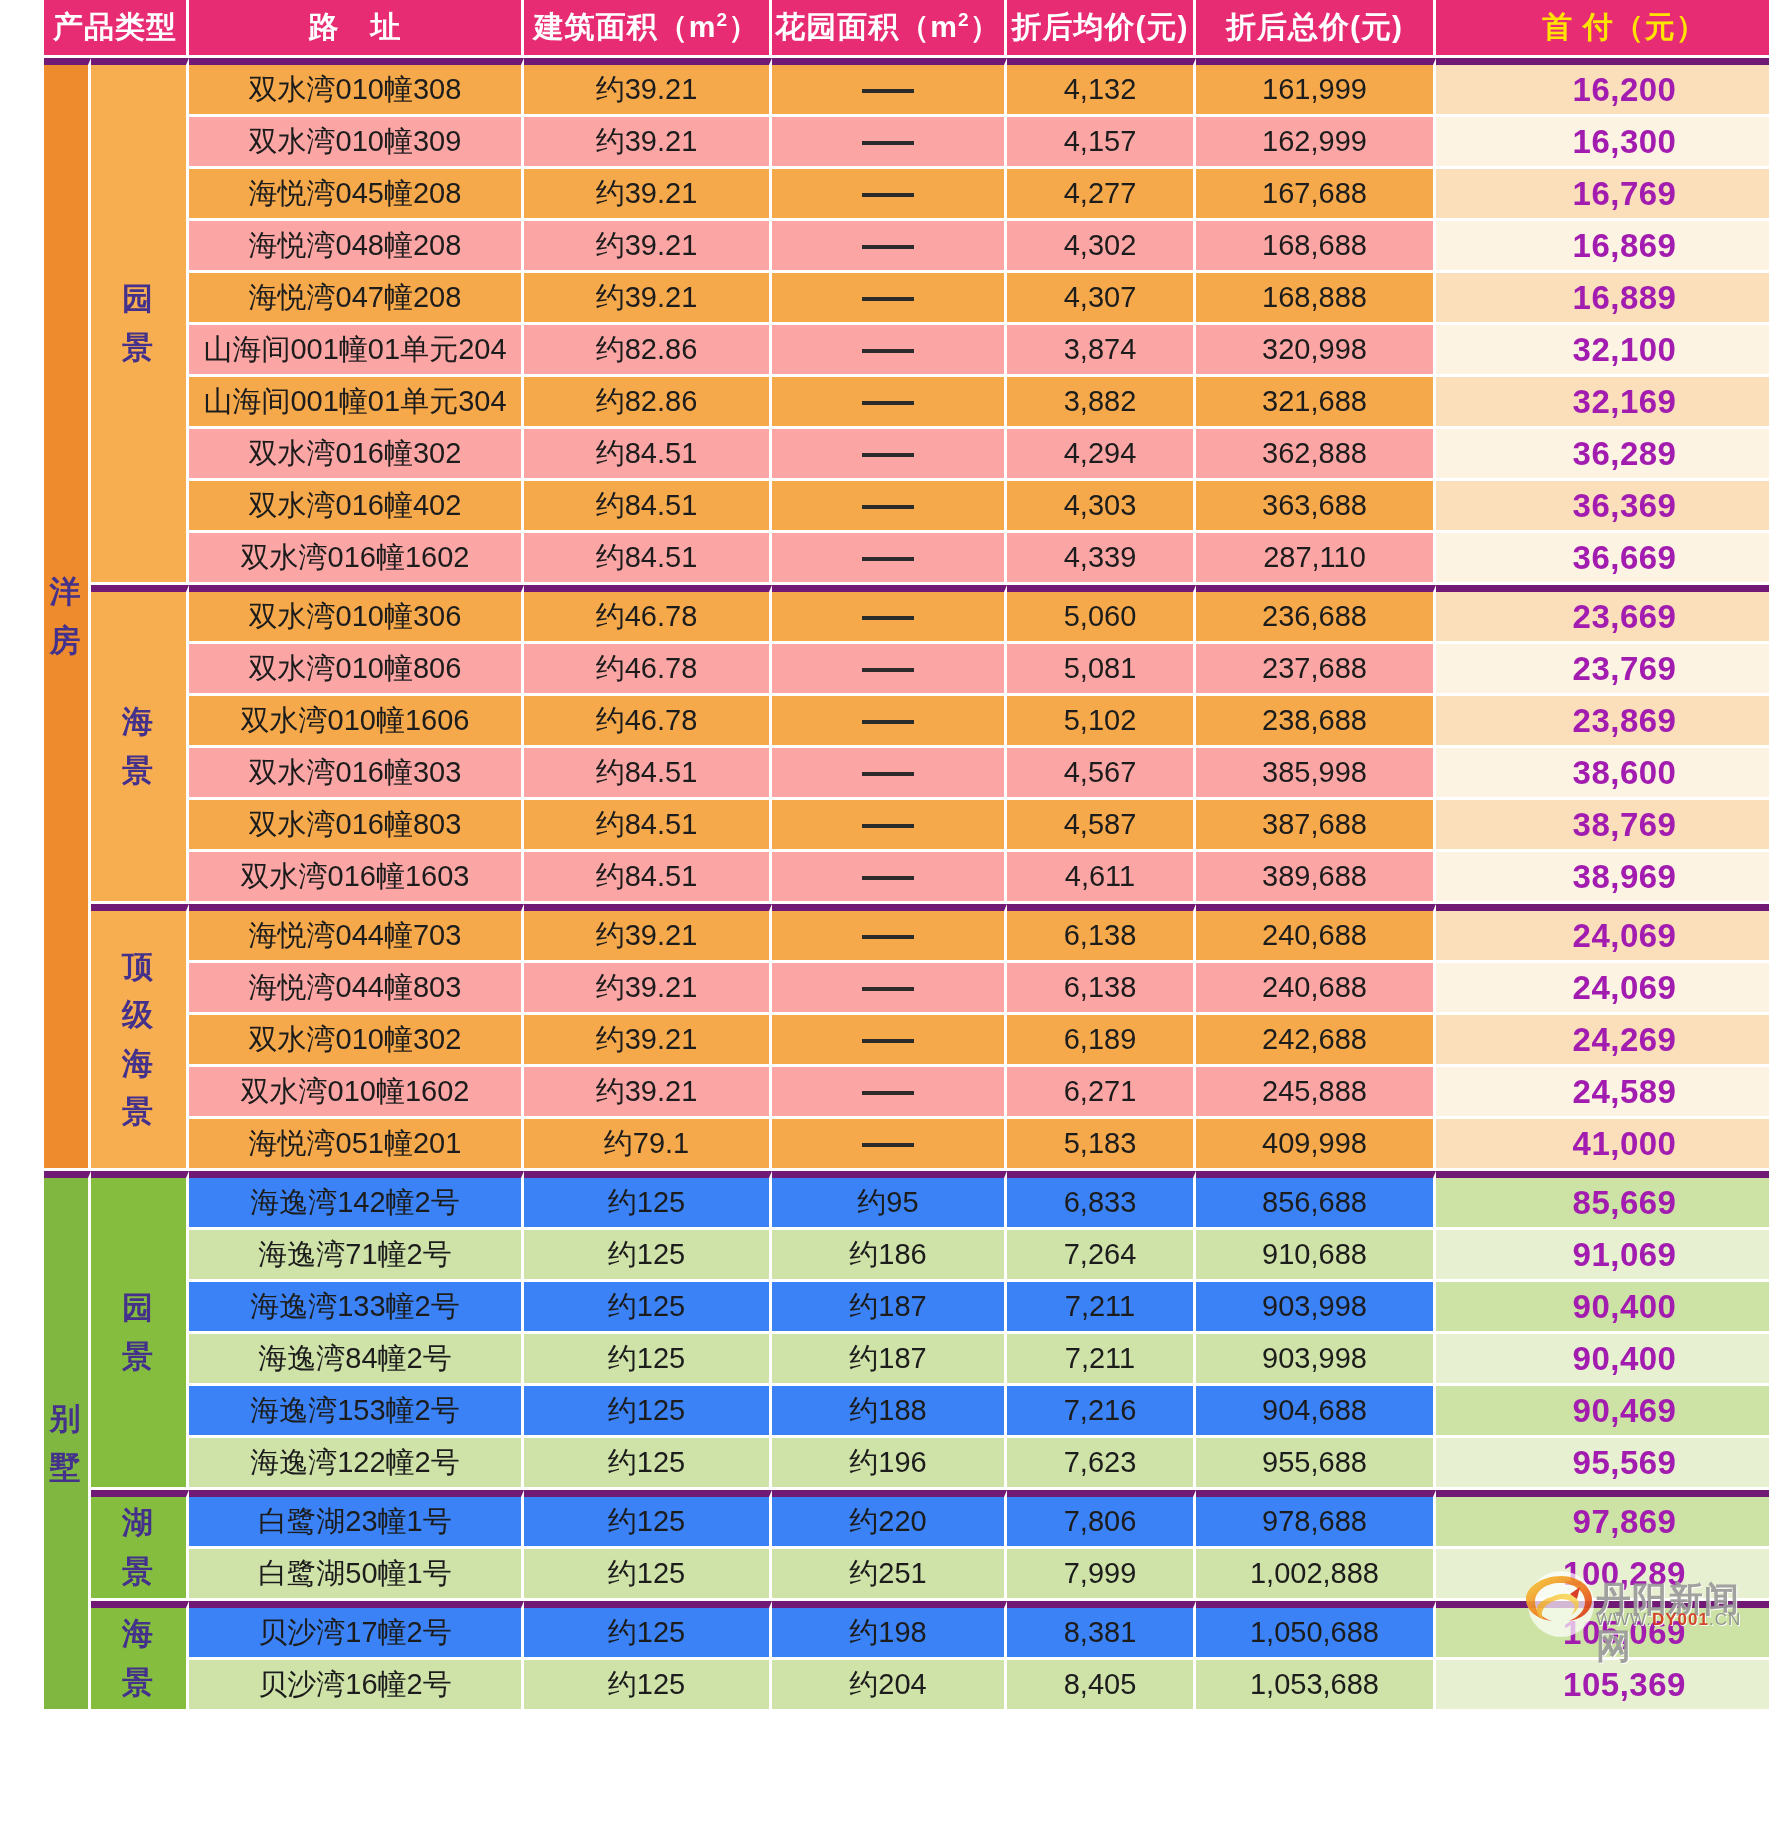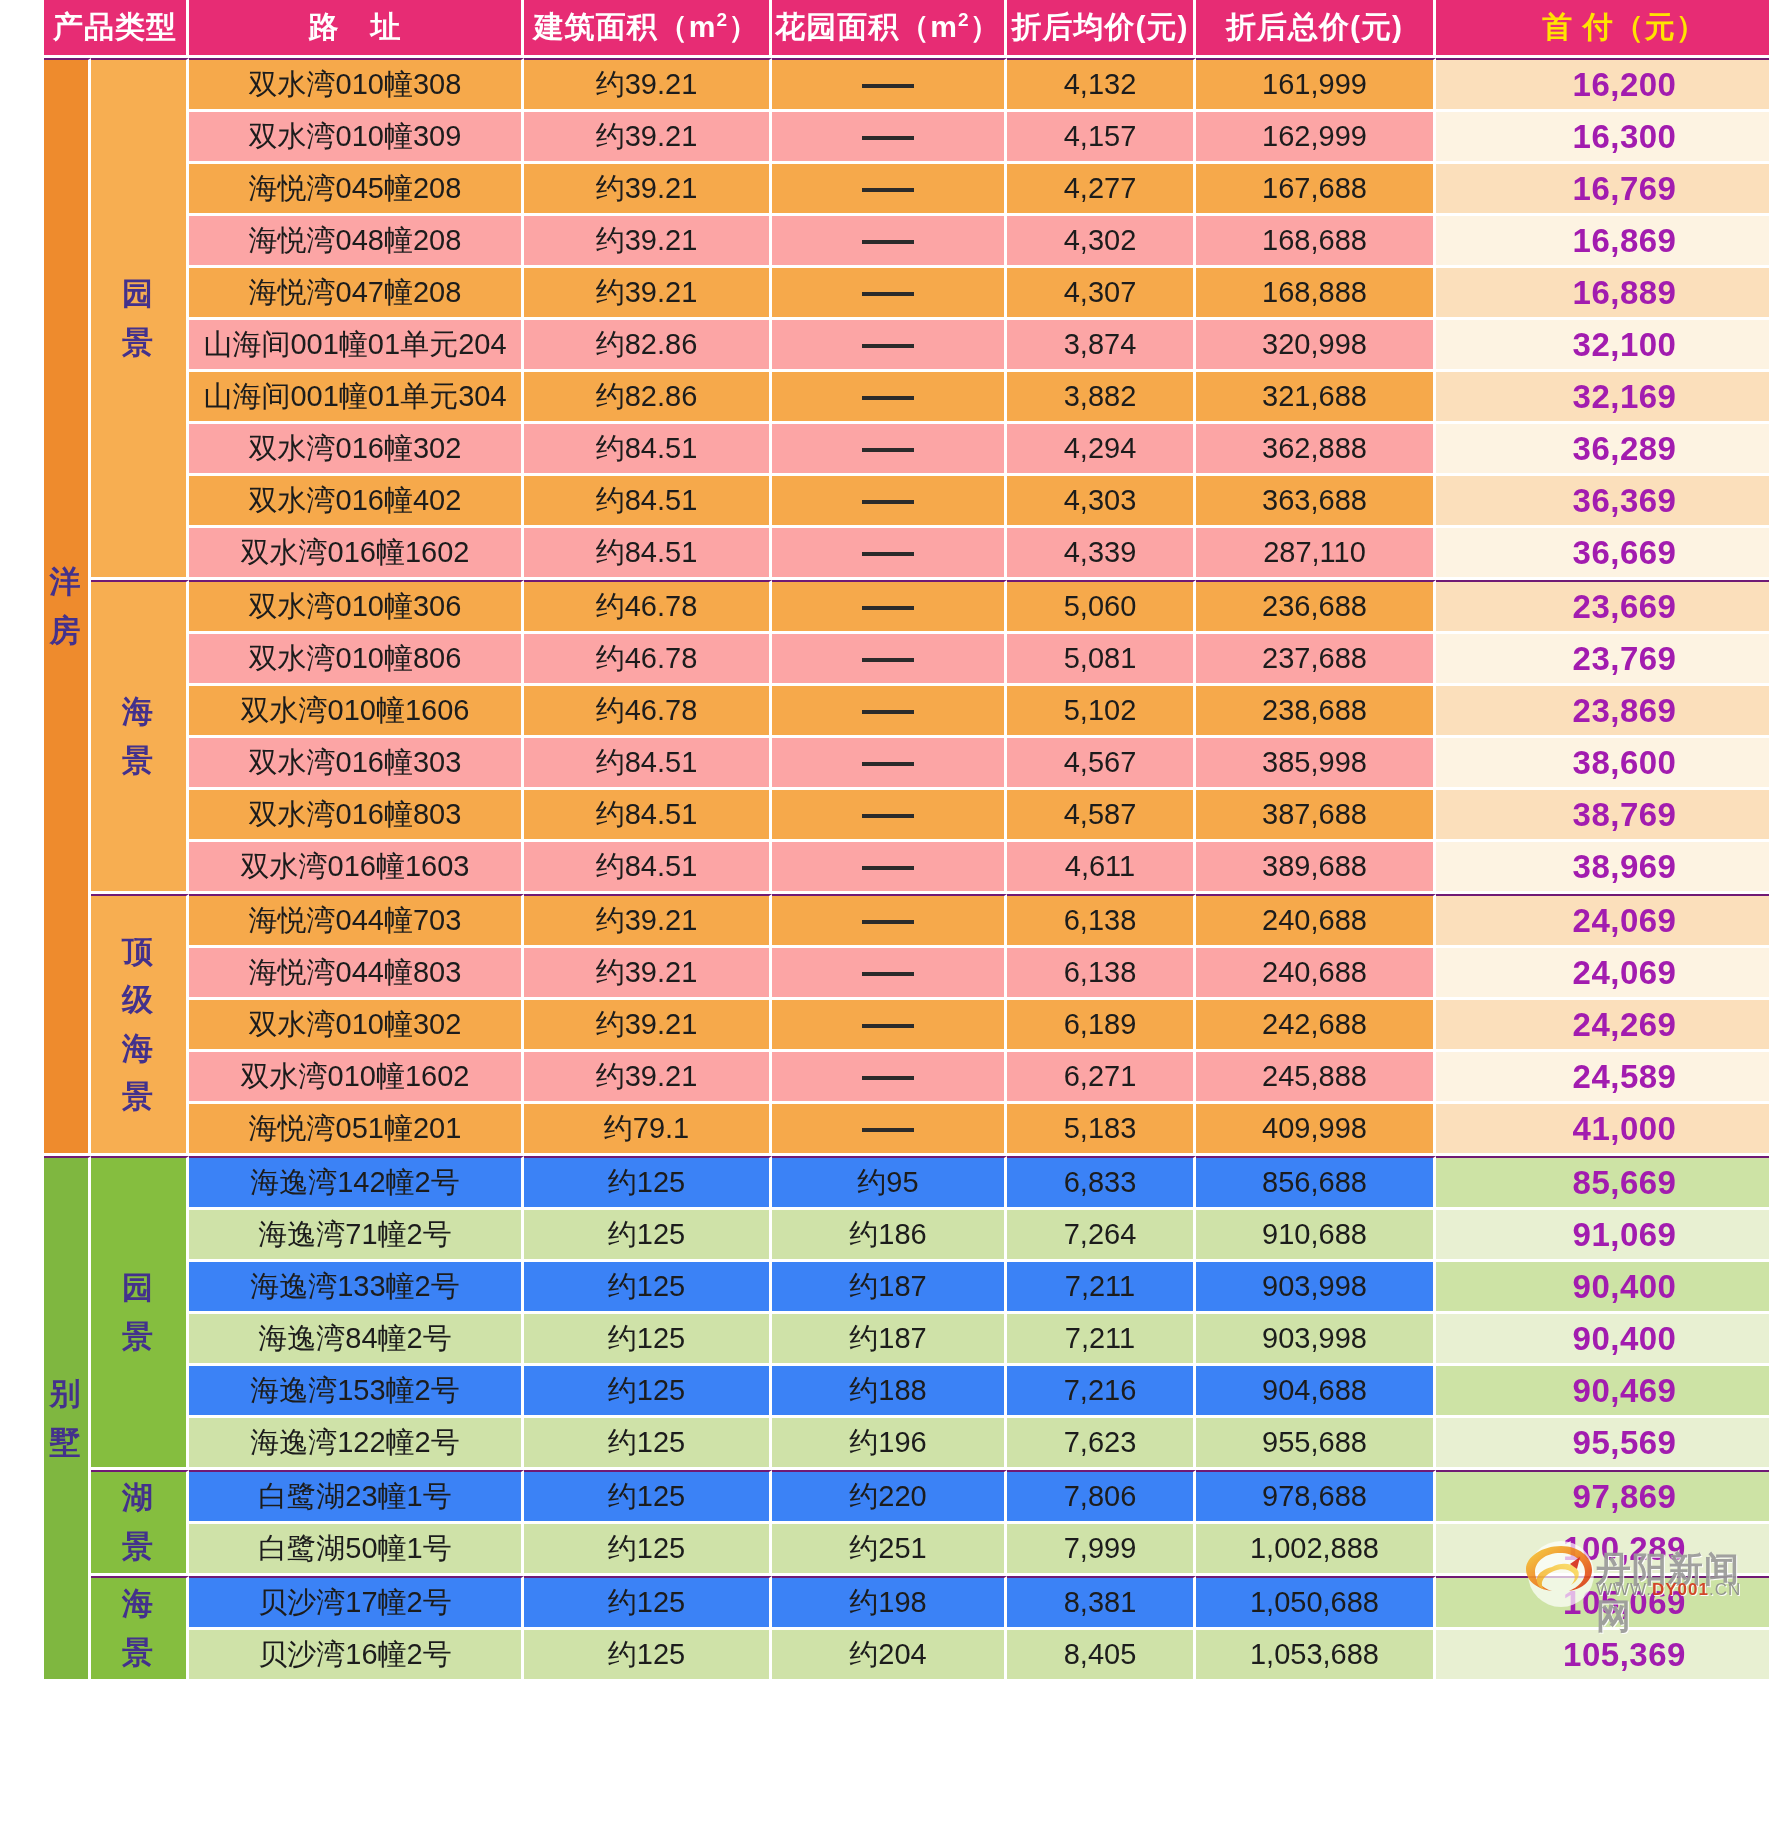--- a/index.html
+++ b/index.html
@@ -86,21 +86,21 @@
   td.dp{
     font-size:33px;
     font-weight:bold;
     color:#a21caf;
     height:49px;
     line-height:49px;
     letter-spacing:0.5px;
   }
 
   
-  tr.sec-start td{border-top:2px solid #701a75;}
+  tr.sec-start td{border-top:7px solid #701a75;}
 
   
   #table-wrap{position:relative;width:1769px;}
   #watermark{
     position:absolute;
     right:12px;
     bottom:62px;
     width:235px;
     height:86px;
     pointer-events:none;

